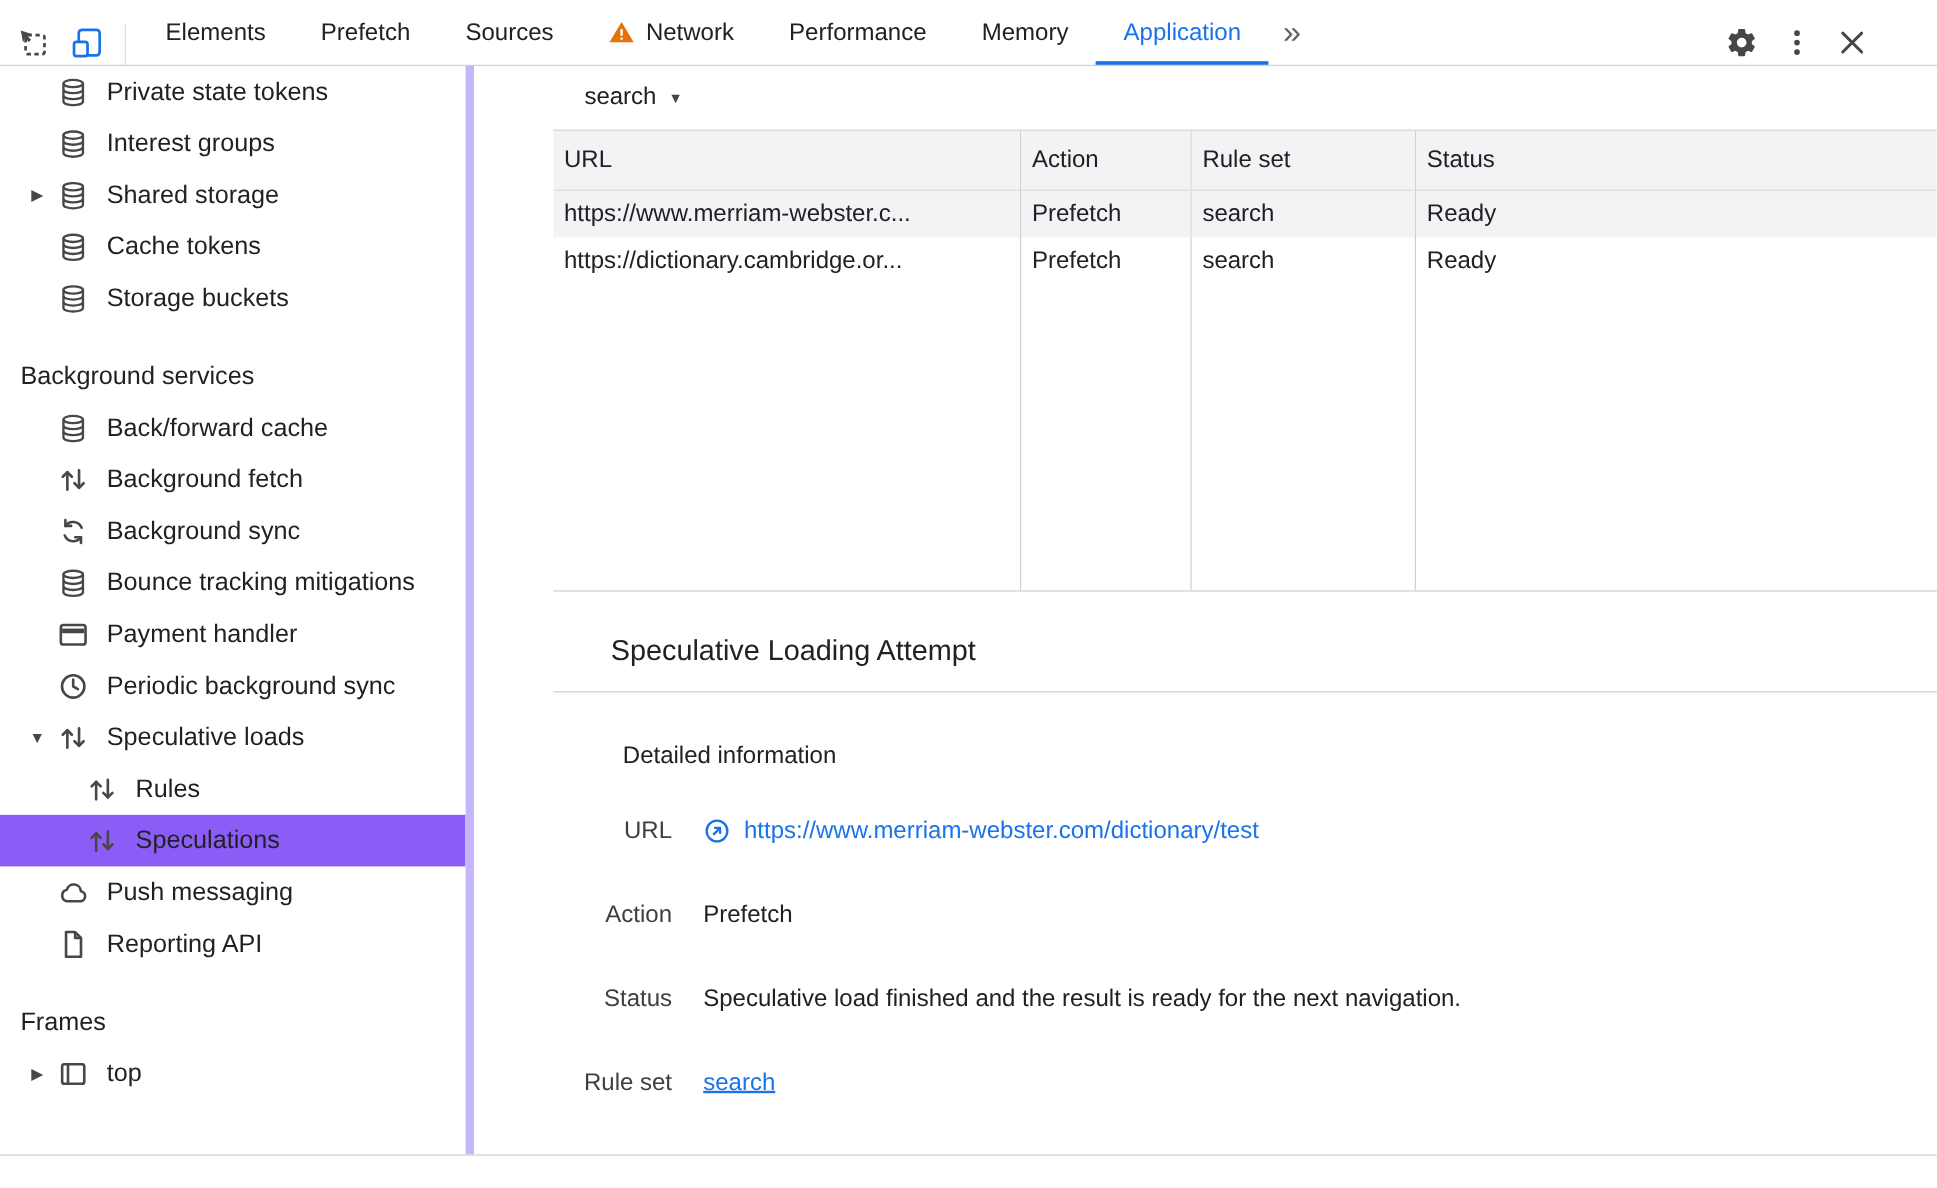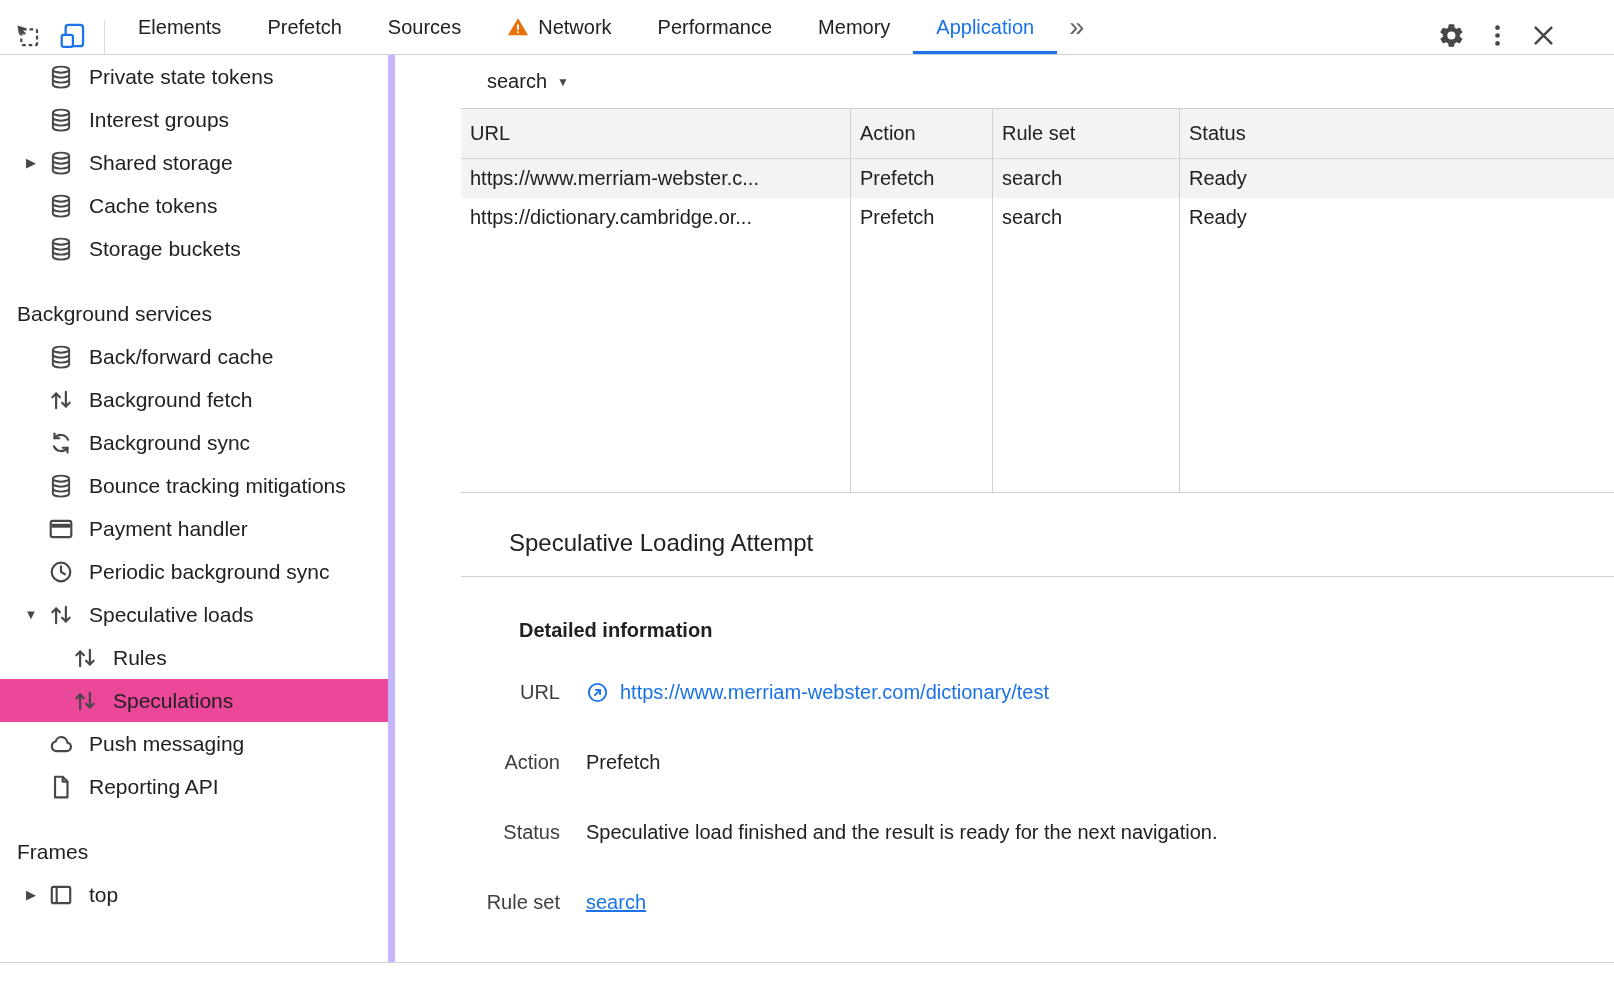--- a/index.html
+++ b/index.html
@@ -22,21 +22,21 @@
   .tab.active{color:#1a73e8}
   .tab.active::after{content:"";position:absolute;left:0;right:0;bottom:0;height:3px;background:#1a73e8}
   .tab .icon{width:22px;height:22px}
   .more-tabs{color:#5f6368;font-size:27px;padding:0 12px;line-height:1;align-self:center}
   .topbar-right{margin-left:auto;display:flex;align-items:center;gap:8px;padding-right:52px}
   .topbar-right .tool-btn{margin-left:0}
 
   
   .sidebar{position:absolute;top:55px;left:0;width:395px;bottom:24px;border-right:7px solid #c4b5fd;overflow:hidden;background:#fff;font-size:21px}
   .side-row{display:flex;align-items:center;height:43px;padding-left:14px;white-space:nowrap;cursor:default}
-  .side-row.selected{background:#ec4899}
+  .side-row.selected{background:#8b5cf6}
   .side-row.indent-1{padding-left:38px}
   .arrow-slot{width:34px;display:flex;justify-content:center;font-size:13px;color:#474747;flex:none}
   .side-row .icon{width:26px;height:26px;margin-right:15px}
   .side-label{overflow:hidden;text-overflow:ellipsis}
   .side-section{height:43px;display:flex;align-items:center;padding-left:17px;margin-top:22px;color:#202124}
 
   
   .main{position:absolute;top:55px;left:461px;right:0;bottom:28px;background:#fff}
   .grid-toolbar{height:53px;display:flex;align-items:center;padding-left:26px}
   .dropdown{display:flex;align-items:center;gap:10px;cursor:default}
@@ -45,21 +45,21 @@
   .grid{position:absolute;top:53px;left:0;right:0;height:385px;border-top:1px solid #d0d0d0;border-bottom:1px solid #d0d0d0;display:flex;overflow:hidden}
   .gcol{height:100%;border-right:1px solid #d0d0d0;display:flex;flex-direction:column;overflow:hidden}
   .gcol:last-child{border-right:none}
   .hcell{height:50px;background:#f1f3f4;display:flex;align-items:center;padding-left:9px;border-bottom:1px solid #d6d6d6;white-space:nowrap;flex:none}
   .gcell{height:39px;display:flex;align-items:center;padding-left:9px;white-space:nowrap;overflow:hidden;flex:none}
   .row-odd{background:#f1f3f4}
 
   .section-bar{position:absolute;top:454px;left:0;right:0;height:68px;border-bottom:1px solid #d0d0d0;display:flex;align-items:center;padding-left:48px;font-size:24px}
 
   .details{position:absolute;top:522px;left:0;right:0;bottom:0;padding-top:42px;overflow:hidden}
-  .details-heading{font-weight:bold;padding-left:58px;margin-bottom:36px}
+  .details-heading{font-weight:normal;padding-left:58px;margin-bottom:36px}
   .detail-row{display:flex;align-items:center;margin-bottom:42px;min-height:28px}
   .detail-label{width:99px;text-align:right;margin-right:26px;color:#3c4043;flex:none}
   .detail-value{display:flex;align-items:flex-start}
   .detail-value.with-icon{gap:11px}
   .detail-value .icon{width:23px;height:23px}
   .link{color:#1a73e8;cursor:pointer}
   .link.underline{text-decoration:underline}
 
   .bottom-strip{position:absolute;left:0;right:0;bottom:0;height:28px;background:#fff;border-top:1px solid #d0d0d0}
 </style>

